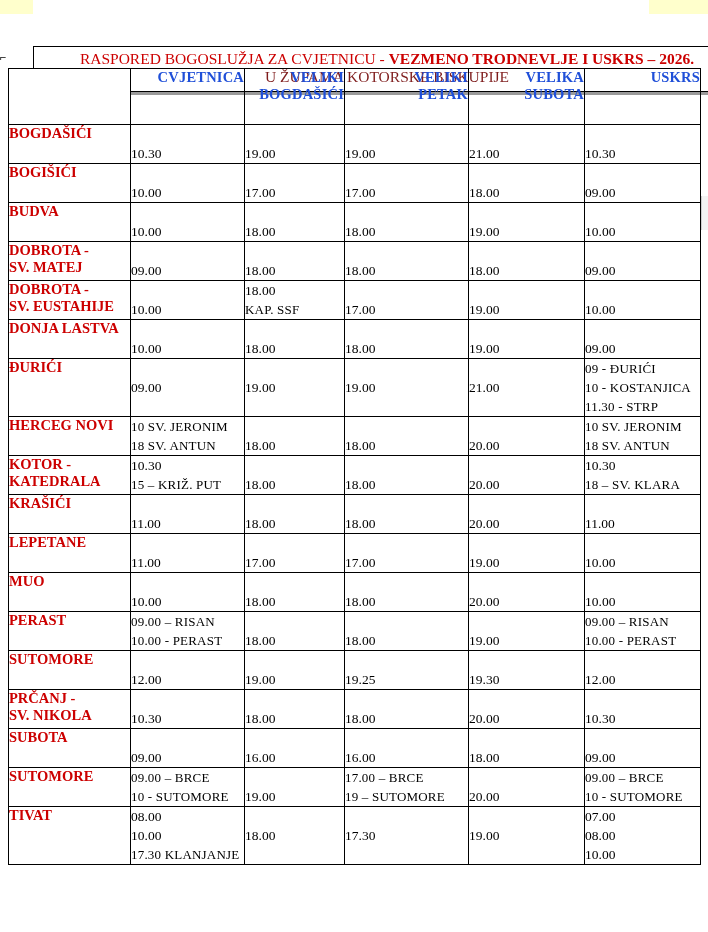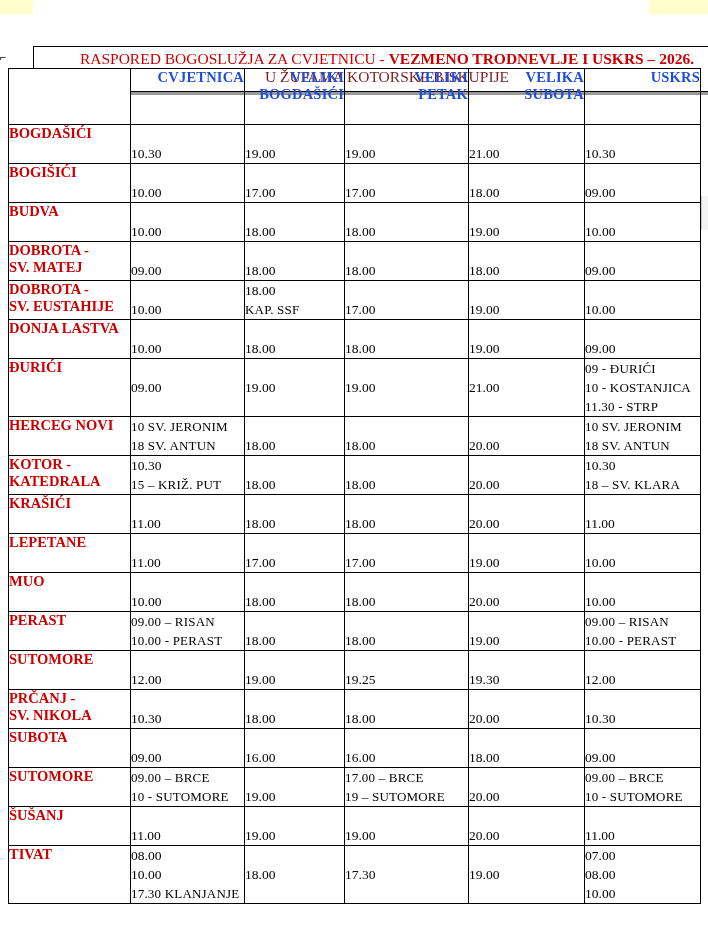--- a/index.html
+++ b/index.html
@@ -551,40 +551,20 @@
           <td class="times">
             <span class="tcell pad-top">20.00</span>
           </td>
           <td class="times">
             <span class="tcell small-caps">09.00 – BRCE</span>
             <span class="tcell small-caps">10 - SUTOMORE</span>
           </td>
         </tr>
         <tr class="row">
           <td class="name">
-            <div>ŠUŠANJ</div>
-          </td>
-          <td class="times">
-            <span class="tcell pad-top">11.00</span>
-          </td>
-          <td class="times">
-            <span class="tcell pad-top">19.00</span>
-          </td>
-          <td class="times">
-            <span class="tcell pad-top">19.00</span>
-          </td>
-          <td class="times">
-            <span class="tcell pad-top">20.00</span>
-          </td>
-          <td class="times">
-            <span class="tcell pad-top">11.00</span>
-          </td>
-        </tr>
-        <tr class="row">
-          <td class="name">
             <div>TIVAT</div>
           </td>
           <td class="times">
             <span class="tcell">08.00</span>
             <span class="tcell">10.00</span>
             <span class="tcell small-caps">17.30 KLANJANJE</span>
           </td>
           <td class="times">
             <span class="tcell pad-top">18.00</span>
           </td>

